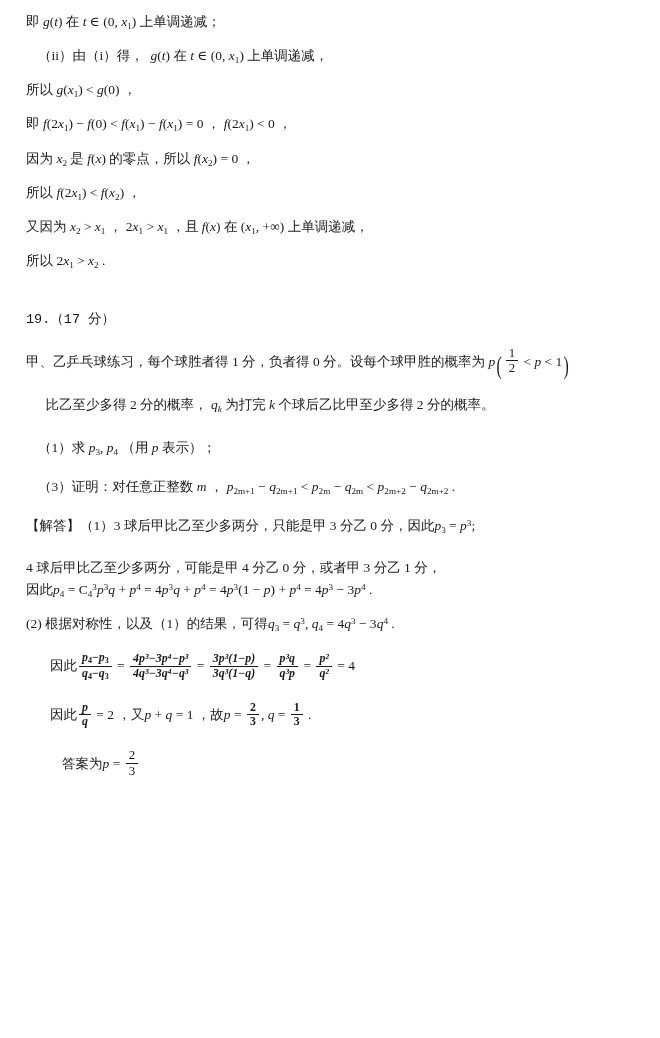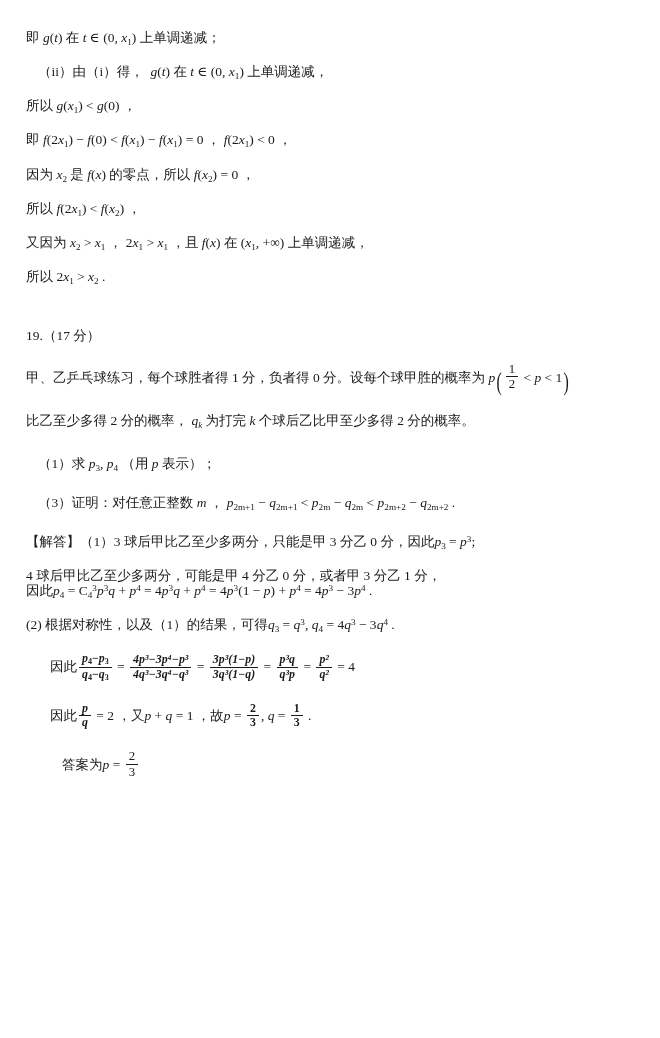--- a/index.html
+++ b/index.html
@@ -10,21 +10,21 @@
   body {
     width: 660px;
     height: 1038px;
     font-family: "Liberation Serif", "DejaVu Serif", serif;
     color: #1a1a1a;
     font-size: 13.5px;
     position: relative;
     overflow: hidden;
   }
   .page {
-    padding: 30px 26px 0 26px;
+    padding: 14px 26px 0 26px;
     box-sizing: border-box;
     width: 540px;
   }
   .line {
     margin: 0 0 0 0;
     padding: 0;
     line-height: 1.15;
     white-space: nowrap;
   }
   
@@ -77,20 +77,21 @@
     display: inline-block;
     font-size: 1.9em;
     vertical-align: -0.33em;
     font-family: "Liberation Serif", serif;
     transform: scaleX(0.62);
     line-height: 0.9;
   }
   .sectionnum {
     margin-top: 42px;
     margin-bottom: 18px;
+    font-family: Liberation Mono, monospace;
   }
   .ans-block .line {
     margin-bottom: 14px;
   }
 </style>
 </head>
 <body>
 
 <div class="page">
 
@@ -131,41 +132,41 @@
 
   <div>
 
     <div class="line sectionnum">19.（17 分）</div>
 
     <div class="line blk" style="margin-bottom:20px;">
       <span>甲、乙乒乓球练习，每个球胜者得 1 分，负者得 0 分。设每个球甲胜的概率为 </span><span class="mi">p</span><span class="paren-big">(</span><span class="frac"><span class="num">1</span><span class="den">2</span></span><span> &lt; </span><span class="mi">p</span><span> &lt; 1</span><span class="paren-big">)</span>
     </div>
 
 
-    <div class="line blk" style="margin-bottom:26px;">
+    <div class="line blk" style="margin-bottom:26px;text-align:center;">
       <span>比乙至少多得 2 分的概率， </span><span class="mi">q</span><sub class="mi">k</sub><span> 为打完 </span><span class="mi">k</span><span> 个球后乙比甲至少多得 2 分的概率。</span>
     </div>
 
     <div class="line blk indent1" style="margin-bottom:22px;">
       <span>（1）求 </span><span class="mi">p</span><sub>3</sub><span>, </span><span class="mi">p</span><sub>4</sub><span> （用 </span><span class="mi">p</span><span> 表示）；</span>
     </div>
 
 
     <div class="line blk indent1" style="margin-bottom:22px;">
       <span>（3）证明：对任意正整数 </span><span class="mi">m</span><span> ， </span><span class="mi">p</span><sub>2m+1</sub><span> − </span><span class="mi">q</span><sub>2m+1</sub><span> &lt; </span><span class="mi">p</span><sub>2m</sub><span> − </span><span class="mi">q</span><sub>2m</sub><span> &lt; </span><span class="mi">p</span><sub>2m+2</sub><span> − </span><span class="mi">q</span><sub>2m+2</sub><span> .</span>
     </div>
   </div>
 
   <div class="ans-block">
 
-    <div class="line" style="margin-bottom:16px;">
+    <div class="line" style="margin-bottom:24px;">
       <span>【解答】（1）3 球后甲比乙至少多两分，只能是甲 3 分乙 0 分，因此</span><span class="mi">p</span><sub>3</sub><span> = </span><span class="mi">p</span><sup>3</sup><span>;</span>
     </div>
 
-    <div class="line" style="margin-bottom:0;">4 球后甲比乙至少多两分，可能是甲 4 分乙 0 分，或者甲 3 分乙 1 分，</div>
+    <div class="line" style="margin-bottom:7px;">4 球后甲比乙至少多两分，可能是甲 4 分乙 0 分，或者甲 3 分乙 1 分，</div>
 
     <div class="line" style="margin-bottom:16px;">
       <span>因此</span><span class="mi">p</span><sub>4</sub><span> = </span><span class="mn">C</span><sub>4</sub><sup>3</sup><span class="mi">p</span><sup>3</sup><span class="mi">q</span><span> + </span><span class="mi">p</span><sup>4</sup><span> = 4</span><span class="mi">p</span><sup>3</sup><span class="mi">q</span><span> + </span><span class="mi">p</span><sup>4</sup><span> = 4</span><span class="mi">p</span><sup>3</sup><span>(1 − </span><span class="mi">p</span><span>)</span><span> + </span><span class="mi">p</span><sup>4</sup><span> = 4</span><span class="mi">p</span><sup>3</sup><span> − 3</span><span class="mi">p</span><sup>4</sup><span> .</span>
     </div>
 
     <div class="line" style="margin-bottom:18px;">
       <span>(2) 根据对称性，以及（1）的结果，可得</span><span class="mi">q</span><sub>3</sub><span> = </span><span class="mi">q</span><sup>3</sup><span>, </span><span class="mi">q</span><sub>4</sub><span> = 4</span><span class="mi">q</span><sup>3</sup><span> − 3</span><span class="mi">q</span><sup>4</sup><span> .</span>
     </div>
 
     <div class="line indent2" style="margin-bottom:20px;">

